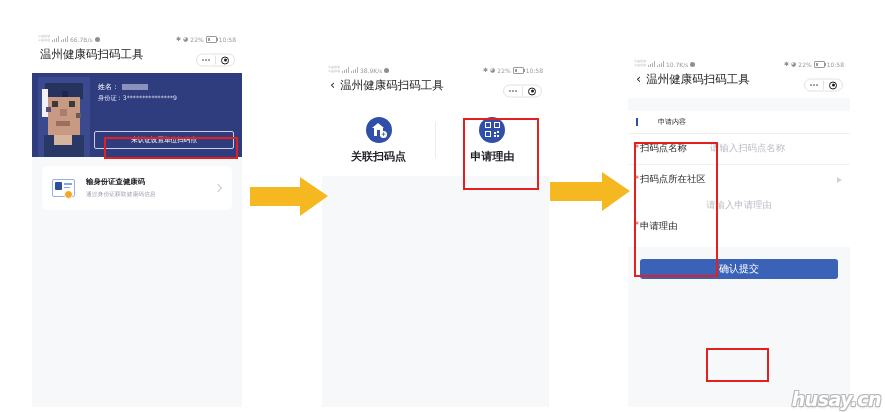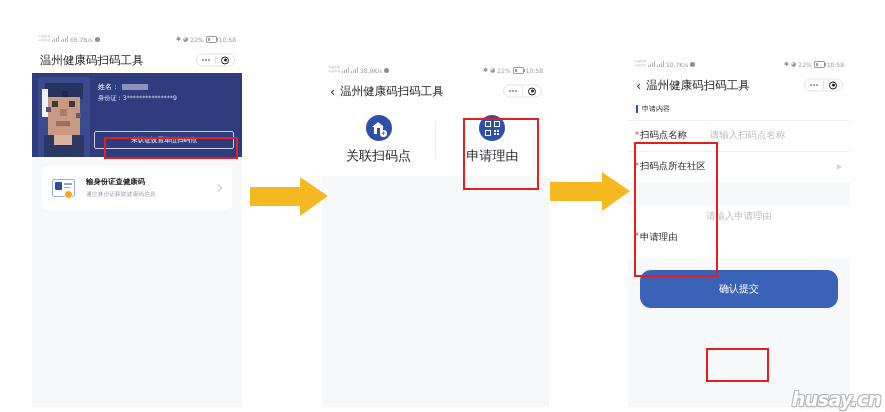--- a/index.html
+++ b/index.html
@@ -51,21 +51,21 @@
     display:inline-block;width:9px;height:5px;border:1px solid #9a9a9a;border-radius:1px;
     position:relative;
   }
   .batt:after{content:"";position:absolute;right:-2px;top:1px;width:1px;height:3px;background:#9a9a9a;}
   .batt i{position:absolute;left:1px;top:1px;height:3px;width:2px;background:#9a9a9a;display:block;}
   .bt-ic{font-size:6px;color:#8f8f8f;line-height:1;}
 
   
   .titlebar{
     position:relative;height:26px;background:#ffffff;
-    display:flex;align-items:center;padding:0 8px;box-sizing:border-box;
+    display:flex;align-items:flex-start;padding:0 8px;box-sizing:border-box;
   }
   .tb-back{
     font-size:13px;color:#2b2b2b;line-height:1;margin-right:5px;
     font-family:"DejaVu Sans",sans-serif;
   }
   .tb-title{font-size:11.5px;color:#1c1c1c;white-space:nowrap;}
   .tb-actions{
     position:absolute;right:7px;top:50%;transform:translateY(-50%);
     display:flex;align-items:center;
   }
@@ -164,43 +164,43 @@
   .grid2{
     background:#ffffff;display:flex;align-items:stretch;height:72px;
     position:relative;
   }
   .gcell{flex:1 1 0;display:flex;flex-direction:column;align-items:center;justify-content:center;gap:6px;}
   .gsep{width:0.8px;background:#ededed;margin:18px 0;}
   .gicon{
     width:26px;height:26px;border-radius:50%;background:#2f4fa8;
     display:flex;align-items:center;justify-content:center;position:relative;
   }
-  .glabel{font-size:13px;color:#1d1f25;white-space:nowrap;}
+  .glabel{font-size:11px;color:#1d1f25;white-space:nowrap;font-weight:bold;}
 
   
   .ic-house{width:15px;height:15px;position:relative;}
   .ic-house .roof{
     position:absolute;left:1px;top:1px;width:0;height:0;
     border-left:6.5px solid transparent;border-right:6.5px solid transparent;border-bottom:5px solid #fff;
   }
   .ic-house .wall{position:absolute;left:3px;top:5.6px;width:9px;height:8px;background:#fff;}
   .ic-house .door{position:absolute;left:6.2px;top:7.6px;width:2.6px;height:6px;background:#2f4fa8;}
   .ic-house .plus{
     position:absolute;right:-1px;bottom:-1px;width:7px;height:7px;border-radius:50%;
     background:#fff;color:#2f4fa8;font-size:6px;line-height:6.6px;text-align:center;font-weight:bold;
   }
   
   .ic-qr{width:15px;height:15px;position:relative;}
   .ic-qr span{position:absolute;background:#fff;display:block;}
   .qsq{border:1.6px solid #fff;box-sizing:border-box;background:transparent !important;}
 
   
   .sectionhdr{
-    background:#ffffff;display:flex;align-items:center;gap:4px;
-    padding:6px 8px;font-size:7px;color:#24262b;
+    background:#ffffff;display:flex;align-items:center;gap:20px;
+    padding:6px 8px;font-size:7px;color:#24262b;margin-top:13px;
   }
   .sechdr-bar{width:2px;height:8px;background:#2f4fa8;display:block;}
   .frow{
     background:#ffffff;display:flex;align-items:flex-start;
     padding:7px 8px;border-top:0.8px solid #f0f0f0;min-height:16px;
   }
   .flabel{
     width:74px;flex:0 0 74px;font-size:9.4px;color:#1b1d22;line-height:13px;
     position:relative;padding-left:4px;box-sizing:border-box;
   }
@@ -208,27 +208,27 @@
   .fval{flex:1 1 auto;font-size:9.4px;color:#b9bcc3;line-height:13px;min-width:0;}
   .fval.ph{color:#b9bcc3;}
   .tri{
     margin-left:auto;flex:0 0 auto;width:0;height:0;align-self:center;
     border-top:3.6px solid transparent;border-bottom:3.6px solid transparent;border-left:5px solid #cfd2d8;
   }
   .maplink{
     margin-left:auto;flex:0 0 auto;color:#2f4fa8;font-size:9px;line-height:13px;white-space:nowrap;
   }
   .reason-block{
-    background:#ffffff;padding:4px 8px 14px 8px;position:relative;margin-top:24px;
+    background:#ffffff;padding:4px 8px 14px 8px;position:relative;
   }
   .reason-ph{font-size:9.4px;color:#b9bcc3;text-align:center;margin-bottom:2px;}
   .reason-label{font-size:9.4px;color:#1b1d22;position:relative;padding-left:4px;display:inline-block;}
   .submitwrap{padding:12px 12px 0 12px;background:#f7f8fa;}
   .submit-btn{
-    height:38px;border-radius:11px;background:#3a63b8;color:#fff;font-size:10px;
+    height:20px;border-radius:3px;background:#3a63b8;color:#fff;font-size:10px;
     display:flex;align-items:center;justify-content:center;
   }
 
   
   .redbox{
     position:absolute;border:2.2px solid #e41f1f;box-sizing:border-box;
     pointer-events:none;z-index:40;
   }
 
   

